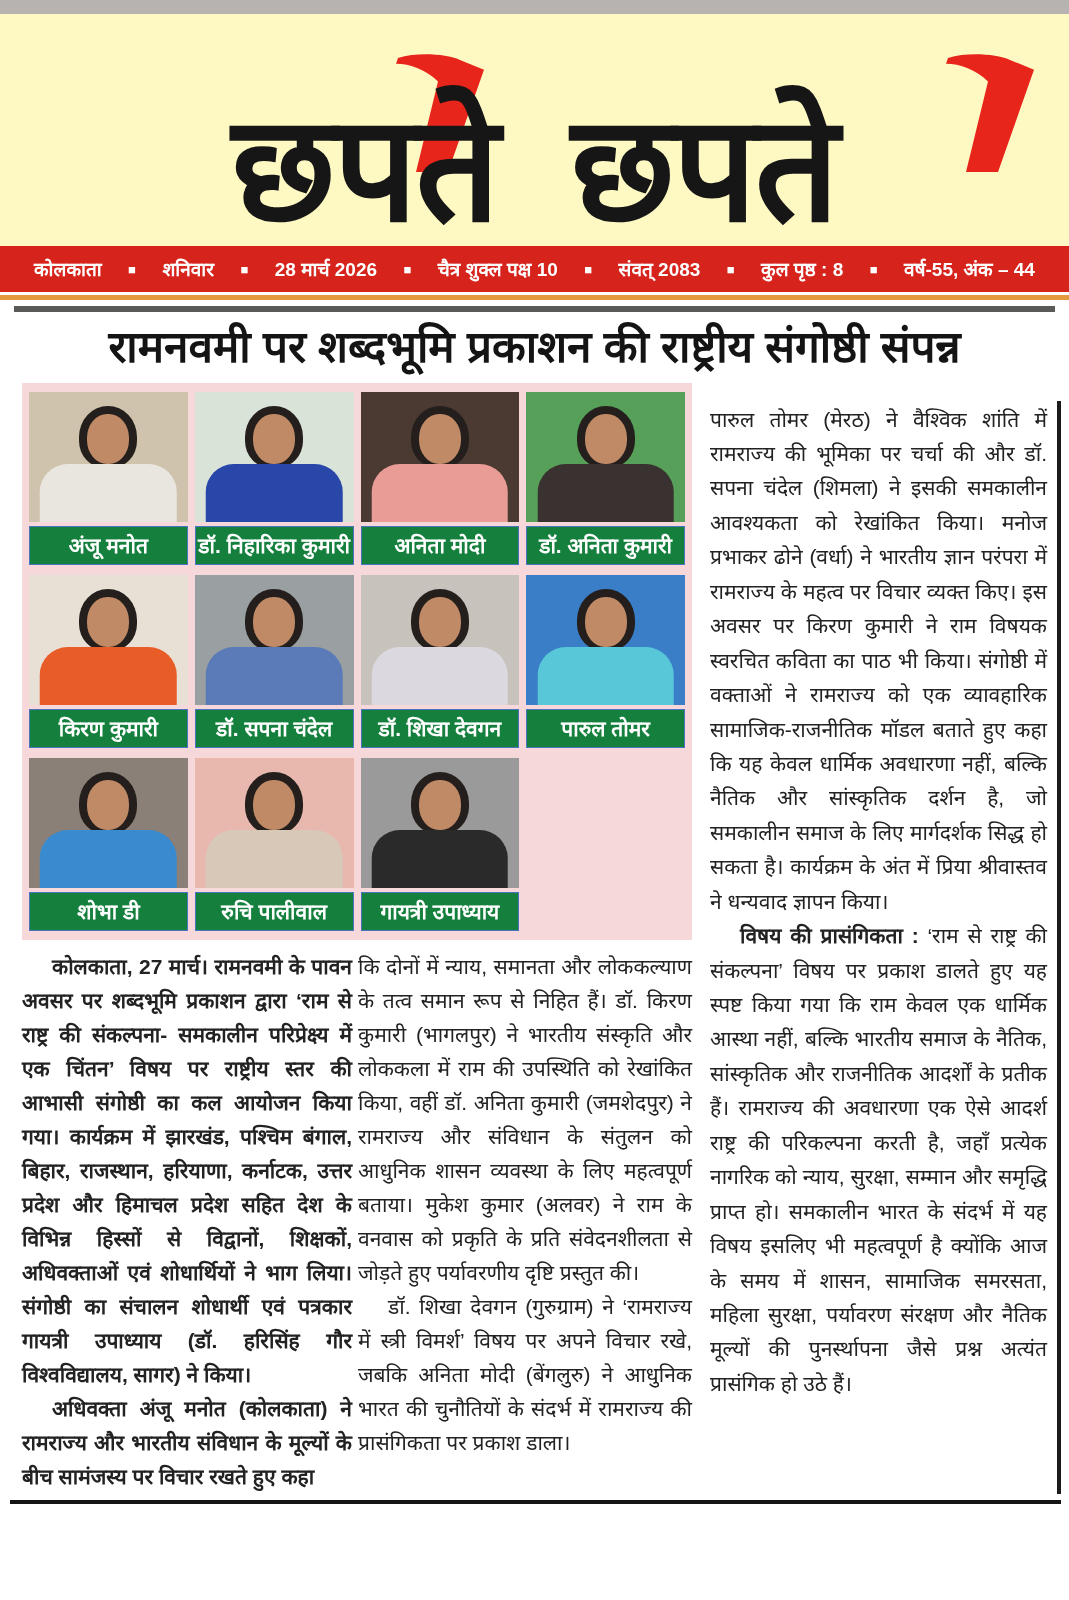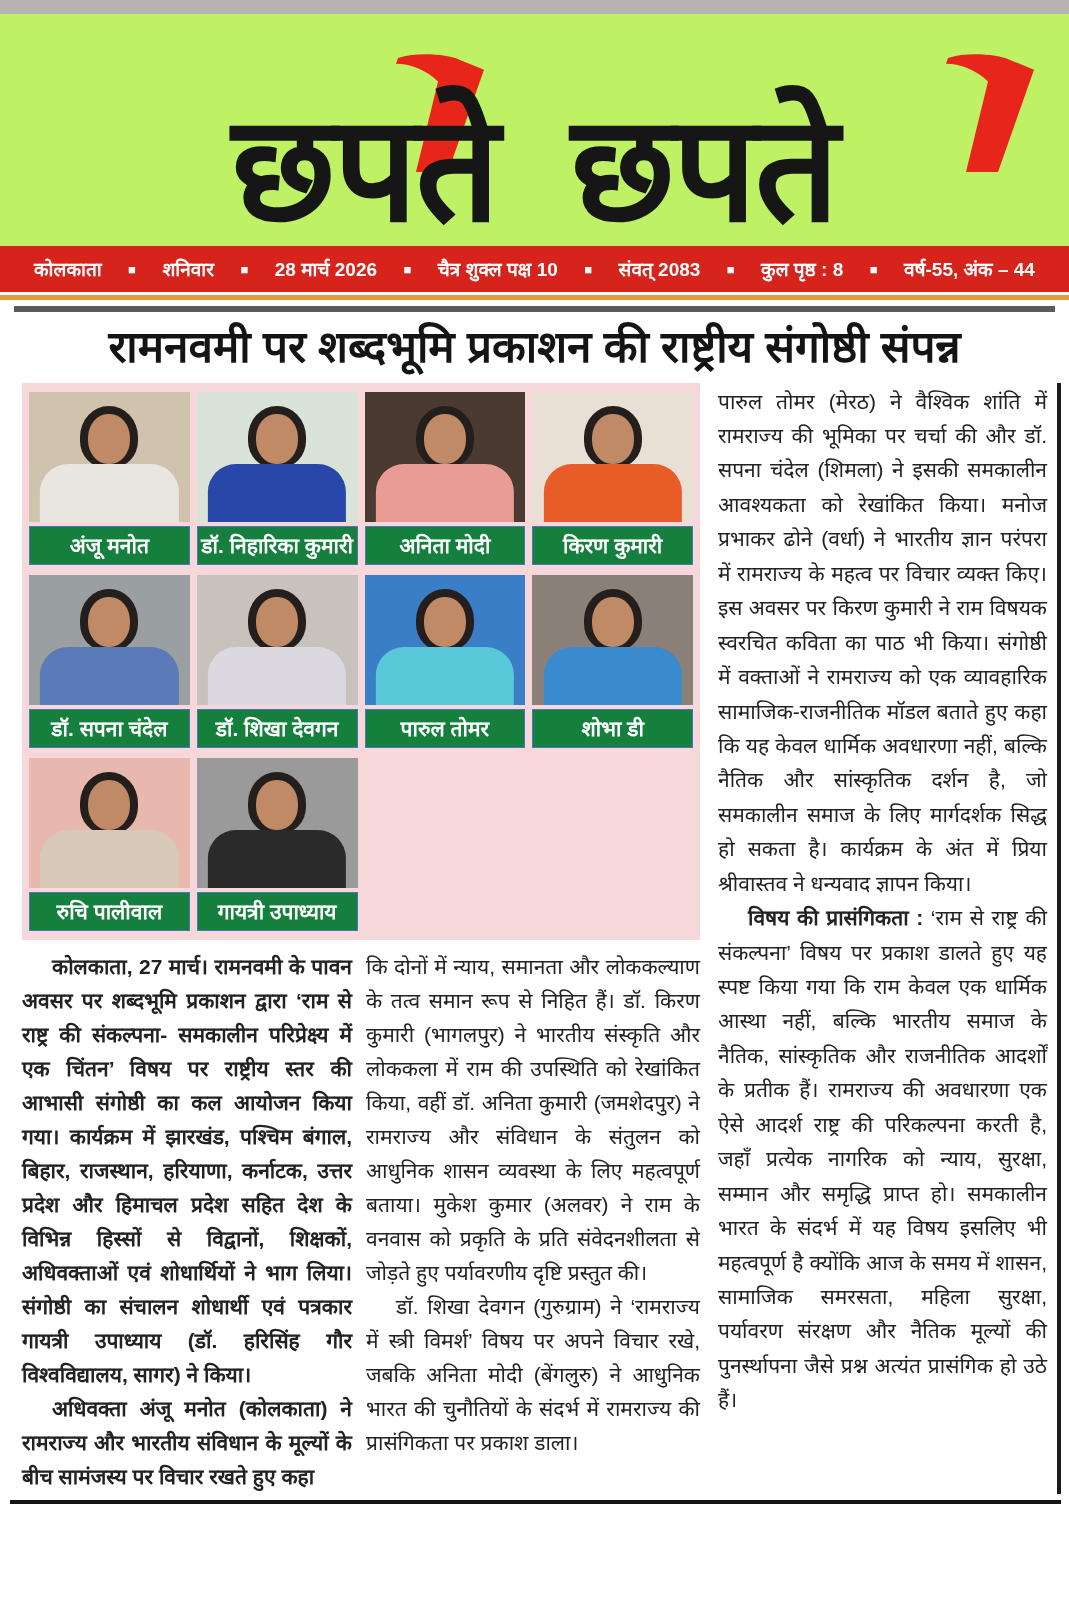--- a/index.html
+++ b/index.html
@@ -7,21 +7,21 @@
   body {
     width:1069px; height:1600px; overflow:hidden;
     background:#ffffff;
     font-family:"Liberation Sans","DejaVu Sans",sans-serif;
     color:#1a1a1a;
   }
   .top-strip { height:14px; background:#b7b3b0; }
 
   
   .masthead {
-    position:relative; height:232px; background:#bef264;
+    position:relative; height:232px; background:#fef9c3;
     display:flex; align-items:flex-end; justify-content:center;
     overflow:hidden;
   }
   .masthead-title {
     position:relative; z-index:2;
     font-size:148px; font-weight:bold; line-height:1.05;
     color:#161616; letter-spacing:-2px; word-spacing:34px;
     white-space:nowrap;
   }
   .flag { position:absolute; z-index:1; }
@@ -45,20 +45,21 @@
     text-align:center; padding:10px 8px 6px 8px; line-height:1.15;
     white-space:nowrap; overflow:hidden;
   }
 
   
   .content { display:flex; padding:4px 8px 0 22px; }
   .left-zone { width:678px; }
   .right-zone {
     width:361px; margin-left:14px; padding:2px 10px 0 4px;
     border-right:4px solid #1b1b1b;
+    margin-top:18px;
   }
 
   
   .photo-grid {
     background:#f6d7da; padding:9px 7px;
     display:grid; grid-template-columns:repeat(4,1fr);
     gap:10px 7px;
   }
   .photo-cell { display:flex; flex-direction:column; }
   .portrait {
@@ -82,21 +83,21 @@
     margin-top:4px; background:#15803d; color:#ffffff;
     font-weight:bold; font-size:21px; text-align:center;
     padding:4px 2px 5px 2px; white-space:nowrap; overflow:hidden;
     border:1px solid #4a74c0;
   }
 
   
   .body-cols { display:flex; margin-top:10px; }
   .col { text-align:justify; font-size:21px; line-height:1.62; color:#222222; }
   .col-1 { width:330px;font-weight:bold; }
-  .col-2 { width:334px; margin-left:14px; }
+  .col-2 { width:334px; margin-left:6px; }
   .right-zone .col { font-size:21px; line-height:1.64; }
   .col p.indent { text-indent:30px; }
   .col .lead-bold { font-weight:bold; }
   .bottom-rule { height:4px; background:#141414; margin:6px 8px 0 10px; }
 </style>
 </head>
 <body>
 
 <div class="top-strip"></div>
 
@@ -157,20 +158,28 @@
         <div class="caption">डॉ. निहारिका कुमारी</div>
       </div>
       <div class="photo-cell">
         <div class="portrait" style="--scene: #4a3a32; --dress: #e89c95;">
             <div class="hair"></div>
             <div class="head"></div>
             <div class="torso"></div>
           </div>
         <div class="caption">अनिता मोदी</div>
       </div>
+      <div class="photo-cell">
+        <div class="portrait" style="--scene: #57a05a; --dress: #3a3230;">
+            <div class="hair"></div>
+            <div class="head"></div>
+            <div class="torso"></div>
+          </div>
+        <div class="caption">डॉ. अनिता कुमारी</div>
+      </div>
 
       <div class="photo-cell">
         <div class="portrait" style="--scene: #e8e0d5; --dress: #e85c28;">
             <div class="hair"></div>
             <div class="head"></div>
             <div class="torso"></div>
           </div>
         <div class="caption">किरण कुमारी</div>
       </div>
       <div class="photo-cell">

